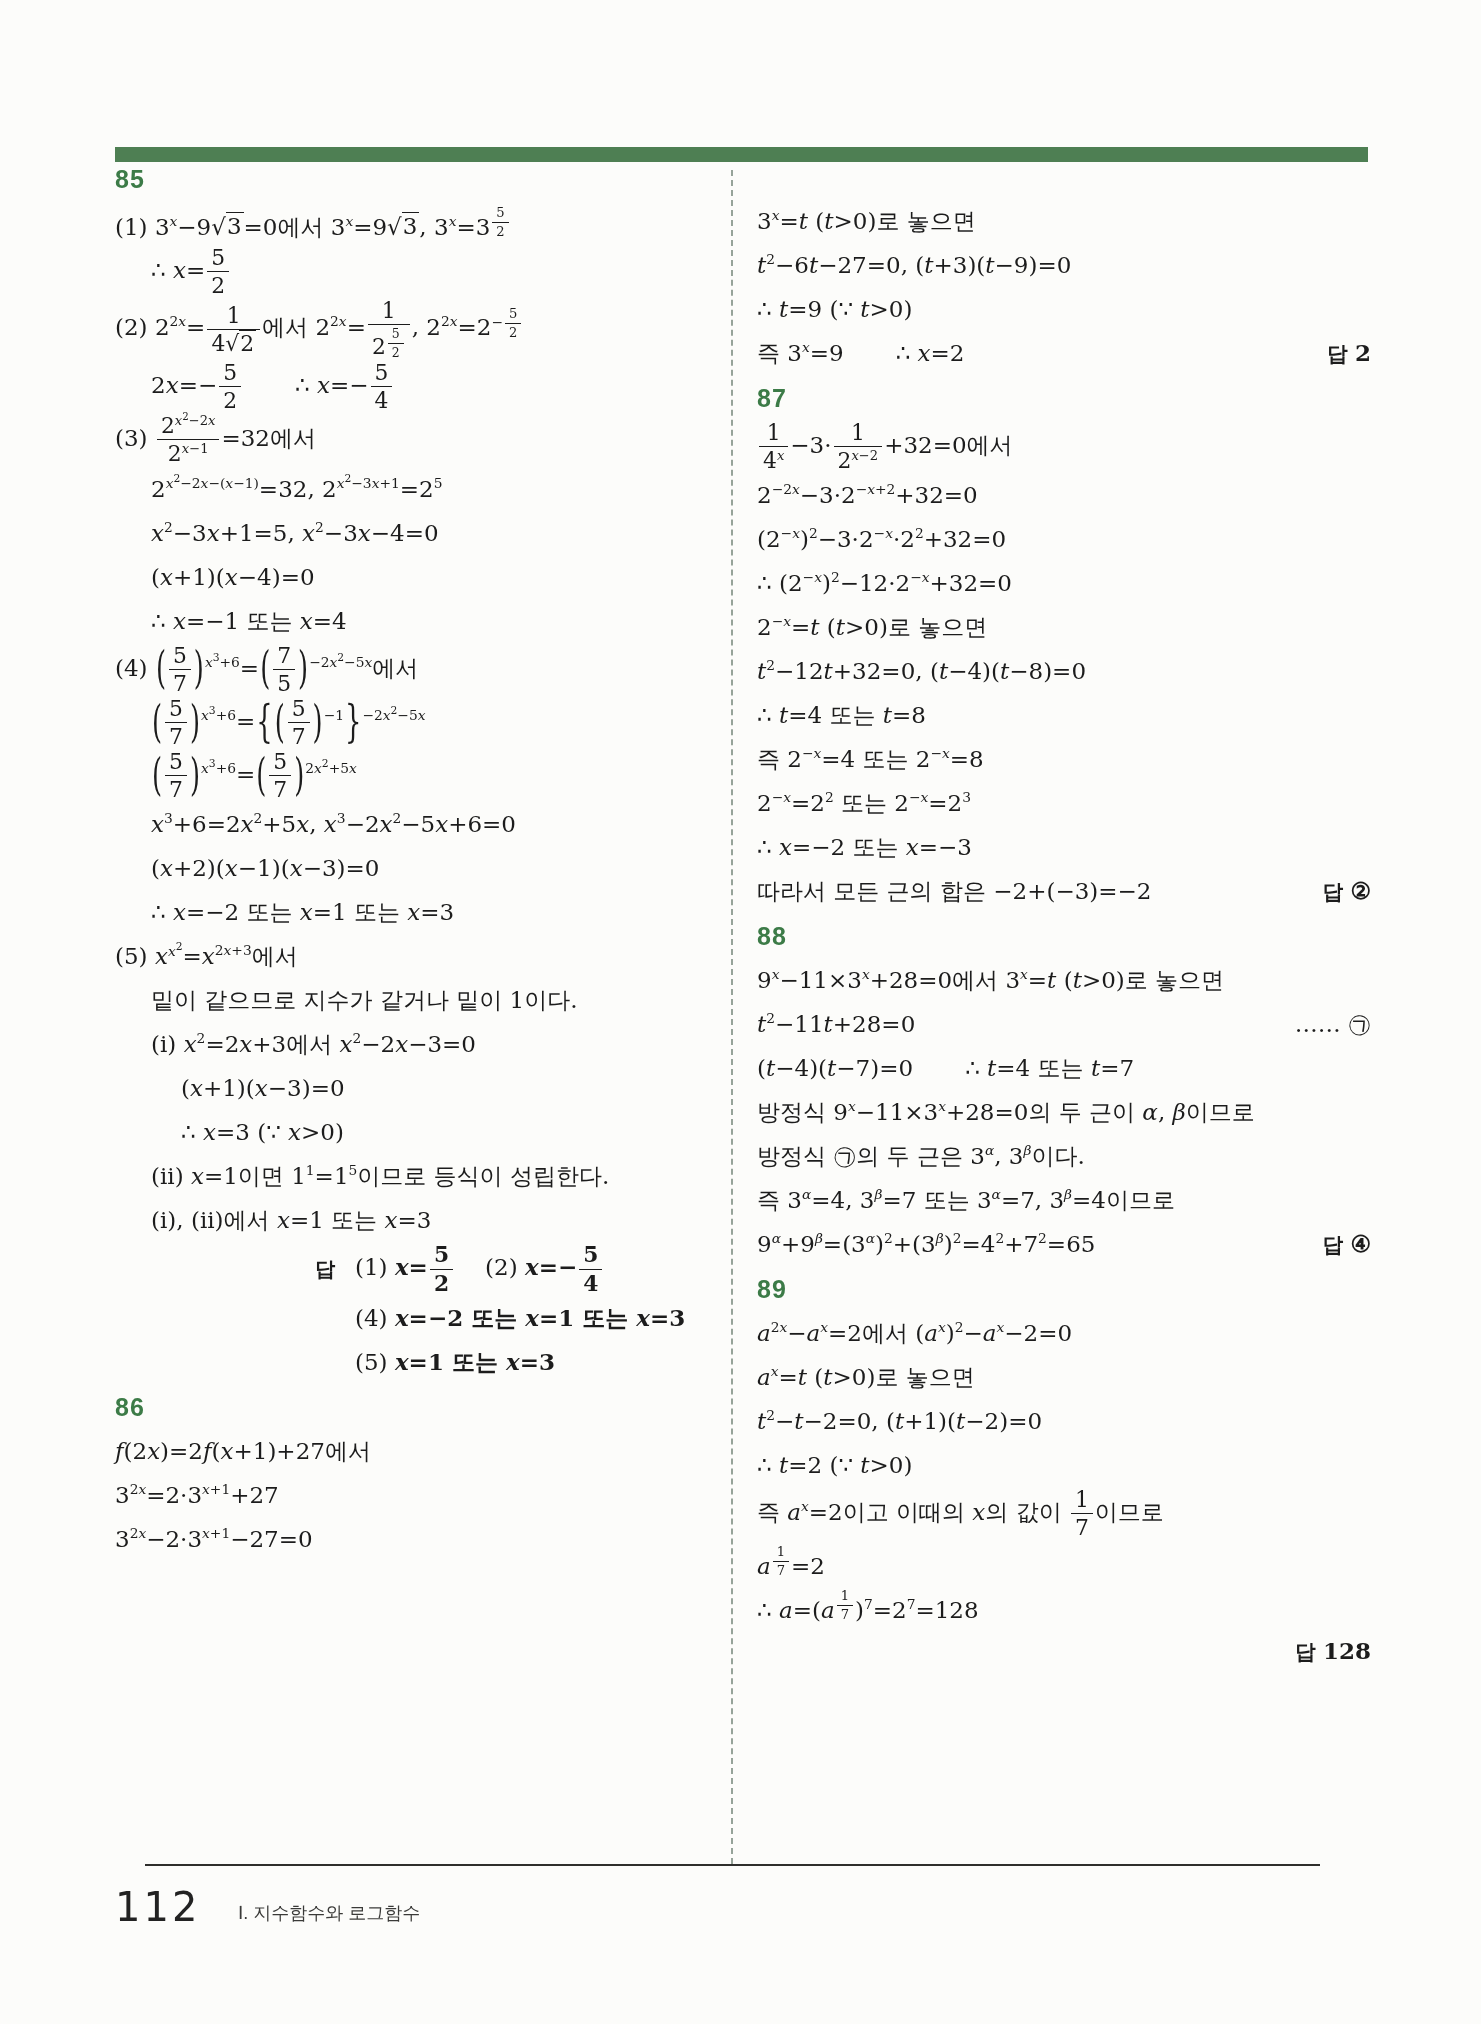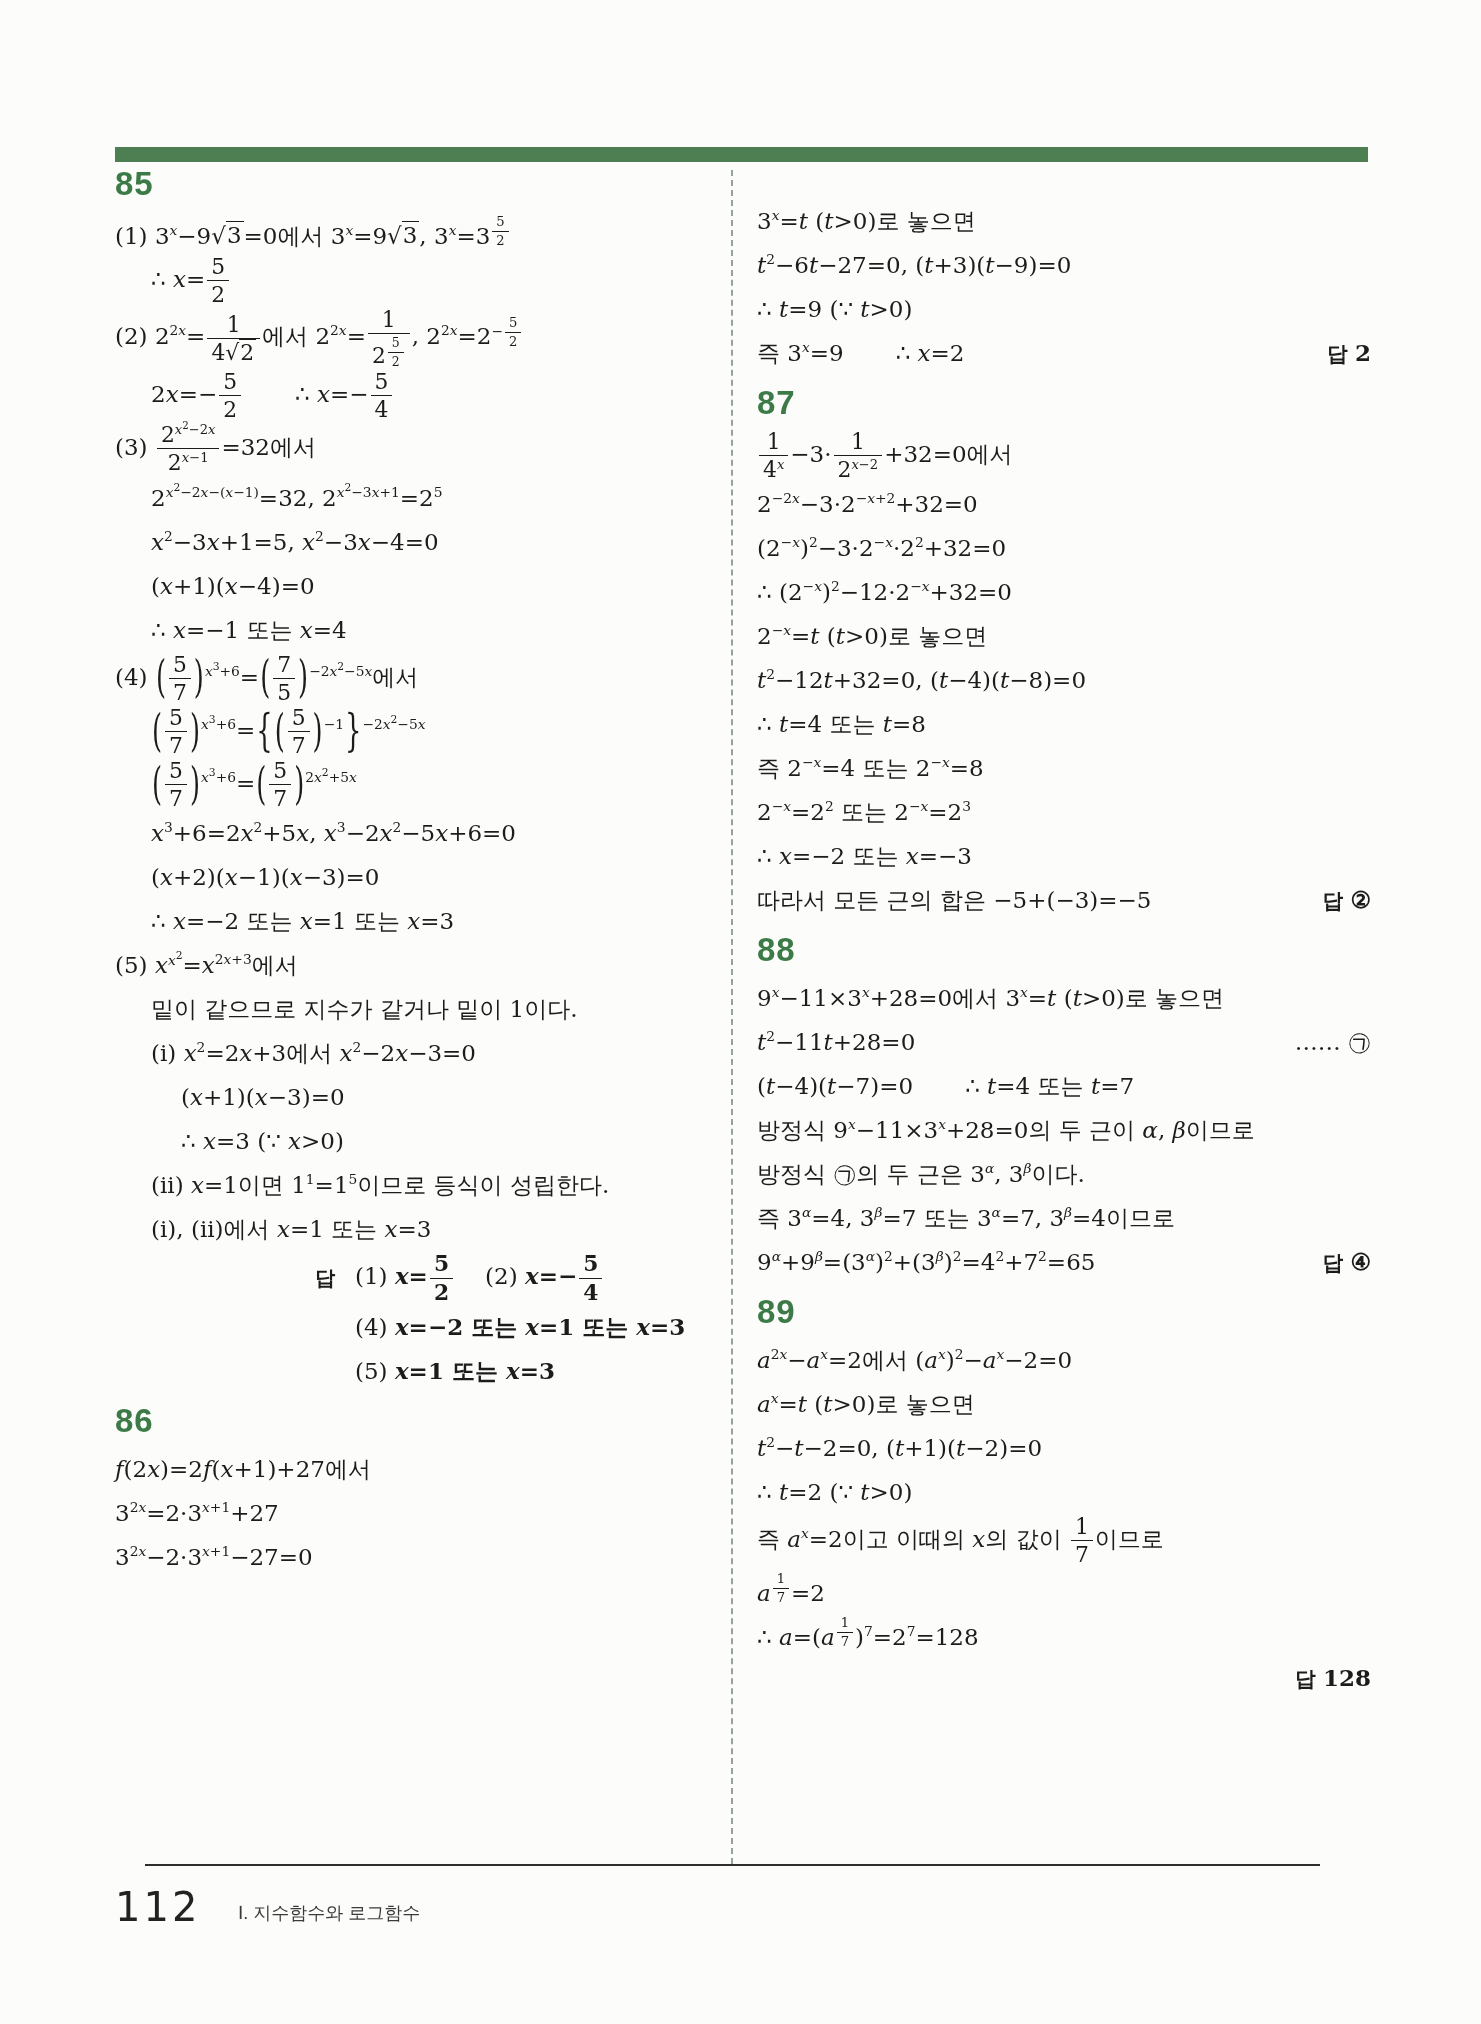--- a/index.html
+++ b/index.html
@@ -3,21 +3,21 @@
 <meta charset="utf-8">
 <style>
   html,body{margin:0;padding:0;background:#e9e9e7;}
   .page{position:relative;width:1481px;height:2024px;background:#fcfcfa;
         font-family:"DejaVu Serif","Liberation Serif",serif;color:#1c1c1c;overflow:hidden;}
   .topbar{position:absolute;left:115px;top:147px;width:1253px;height:15px;background:#4e7f53;}
   .divider{position:absolute;left:731px;top:170px;height:1694px;width:0;border-left:2px dashed #96a399;}
   .col{position:absolute;font-size:23px;}
   .col-left{left:115px;top:165px;width:606px;}
   .col-right{left:757px;top:200px;width:614px;}
-  .pnum{font-family:"Liberation Sans","DejaVu Sans",sans-serif;font-weight:bold;font-size:33px;
+  .pnum{font-family:"Liberation Sans","DejaVu Sans",sans-serif;font-weight:bold;font-size:25px;
         letter-spacing:1px;color:#3c7b47;margin:10px 0 8px;}
   .pnum:first-child{margin-top:0;}
   .ln{display:flex;align-items:center;min-height:42px;margin-bottom:2px;line-height:1.22;position:relative;}
   .math{display:inline-block;white-space:nowrap;}
   sup{font-size:0.6em;line-height:0;}
   sup sup{font-size:0.78em;}
   .fr{display:inline-block;vertical-align:middle;text-align:center;line-height:1.06;margin:0 2px;font-size:0.95em;}
   .fr .n{display:block;padding:0 4px 2px;}
   .fr .d{display:block;border-top:1.5px solid #1c1c1c;padding:2px 4px 0;}
   sup .fr .d{border-top-width:1px;}
@@ -177,21 +177,21 @@
       <div class="ln">
         <span class="math">즉 2<sup>−<i>x</i></sup>=4 또는 2<sup>−<i>x</i></sup>=8</span>
       </div>
       <div class="ln">
         <span class="math">2<sup>−<i>x</i></sup>=2<sup>2</sup> 또는 2<sup>−<i>x</i></sup>=2<sup>3</sup></span>
       </div>
       <div class="ln">
         <span class="math">∴ <i>x</i>=−2 또는 <i>x</i>=−3</span>
       </div>
       <div class="ln">
-        <span class="math">따라서 모든 근의 합은 −5+(−3)=−5</span>
+        <span class="math">따라서 모든 근의 합은 −2+(−3)=−2</span>
         <span class="ans"><span class="albl">답</span> <b>②</b></span>
       </div>
       <div class="pnum" style="color: rgb(60, 123, 71);">88</div>
       <div class="ln">
         <span class="math">9<sup><i>x</i></sup>−11×3<sup><i>x</i></sup>+28=0에서 3<sup><i>x</i></sup>=<i>t</i> (<i>t</i>&gt;0)로 놓으면</span>
       </div>
       <div class="ln">
         <span class="math"><i>t</i><sup>2</sup>−11<i>t</i>+28=0</span>
         <span class="note">…… ㉠</span>
       </div>

